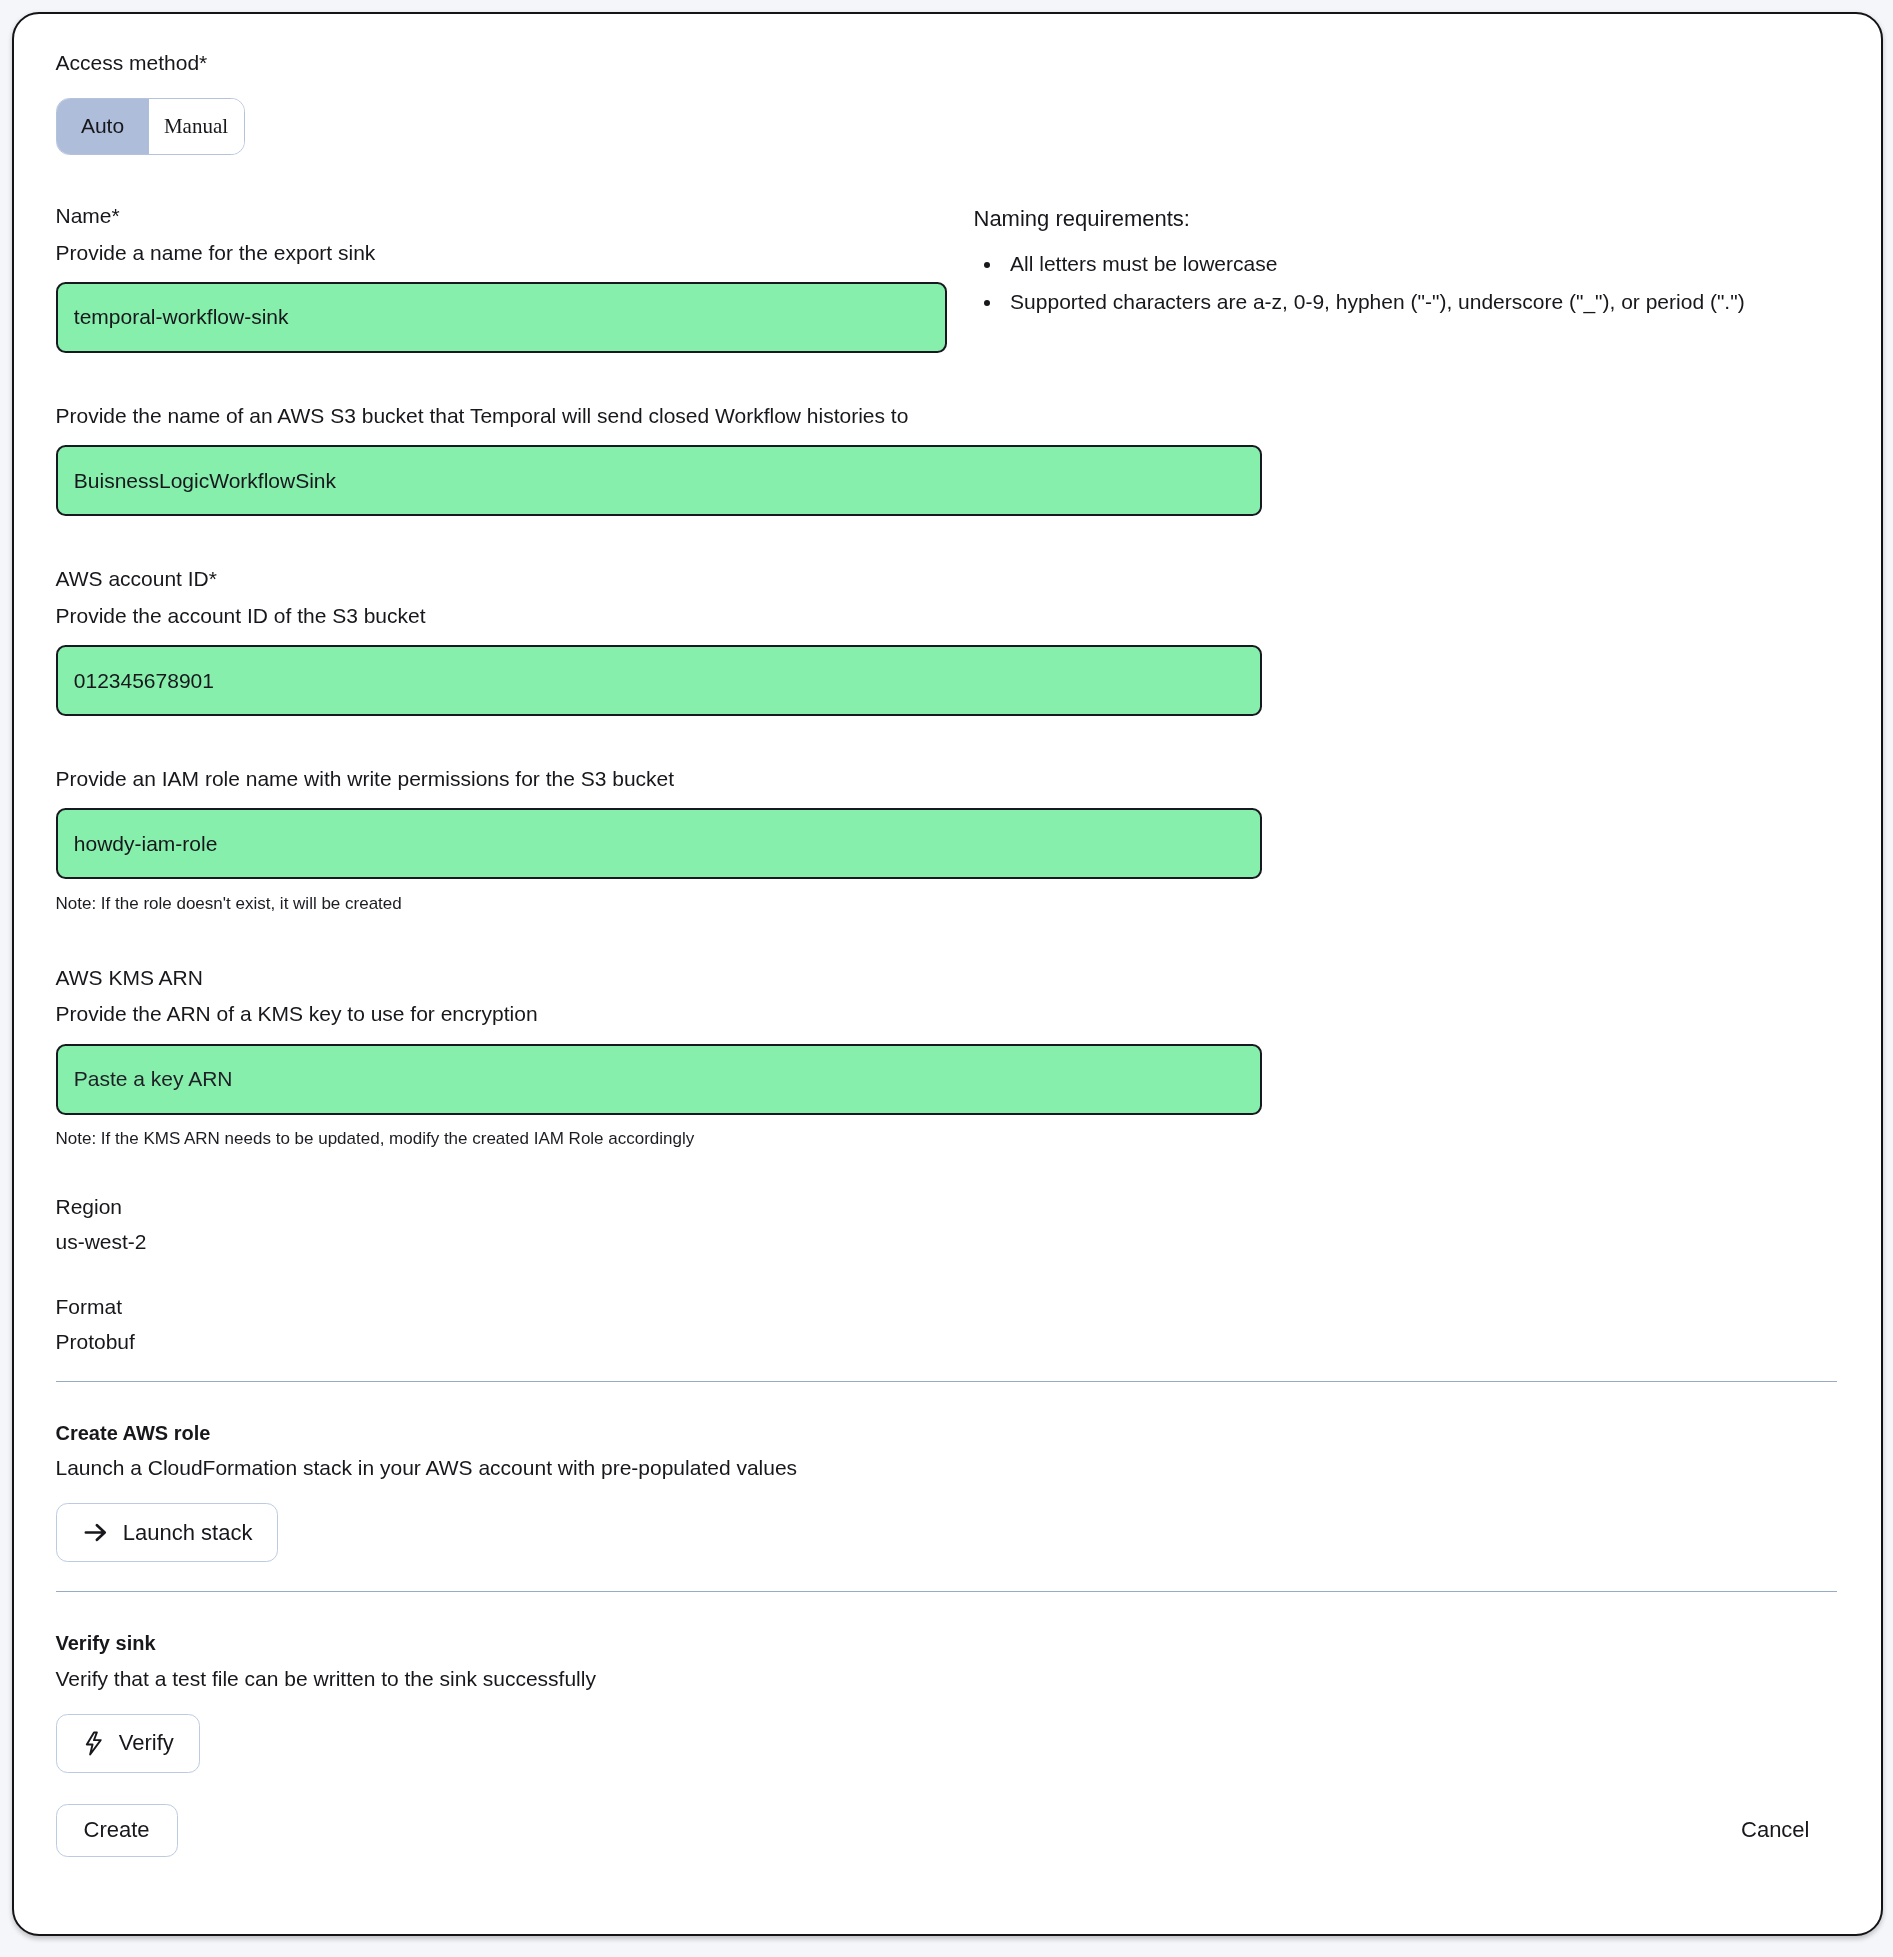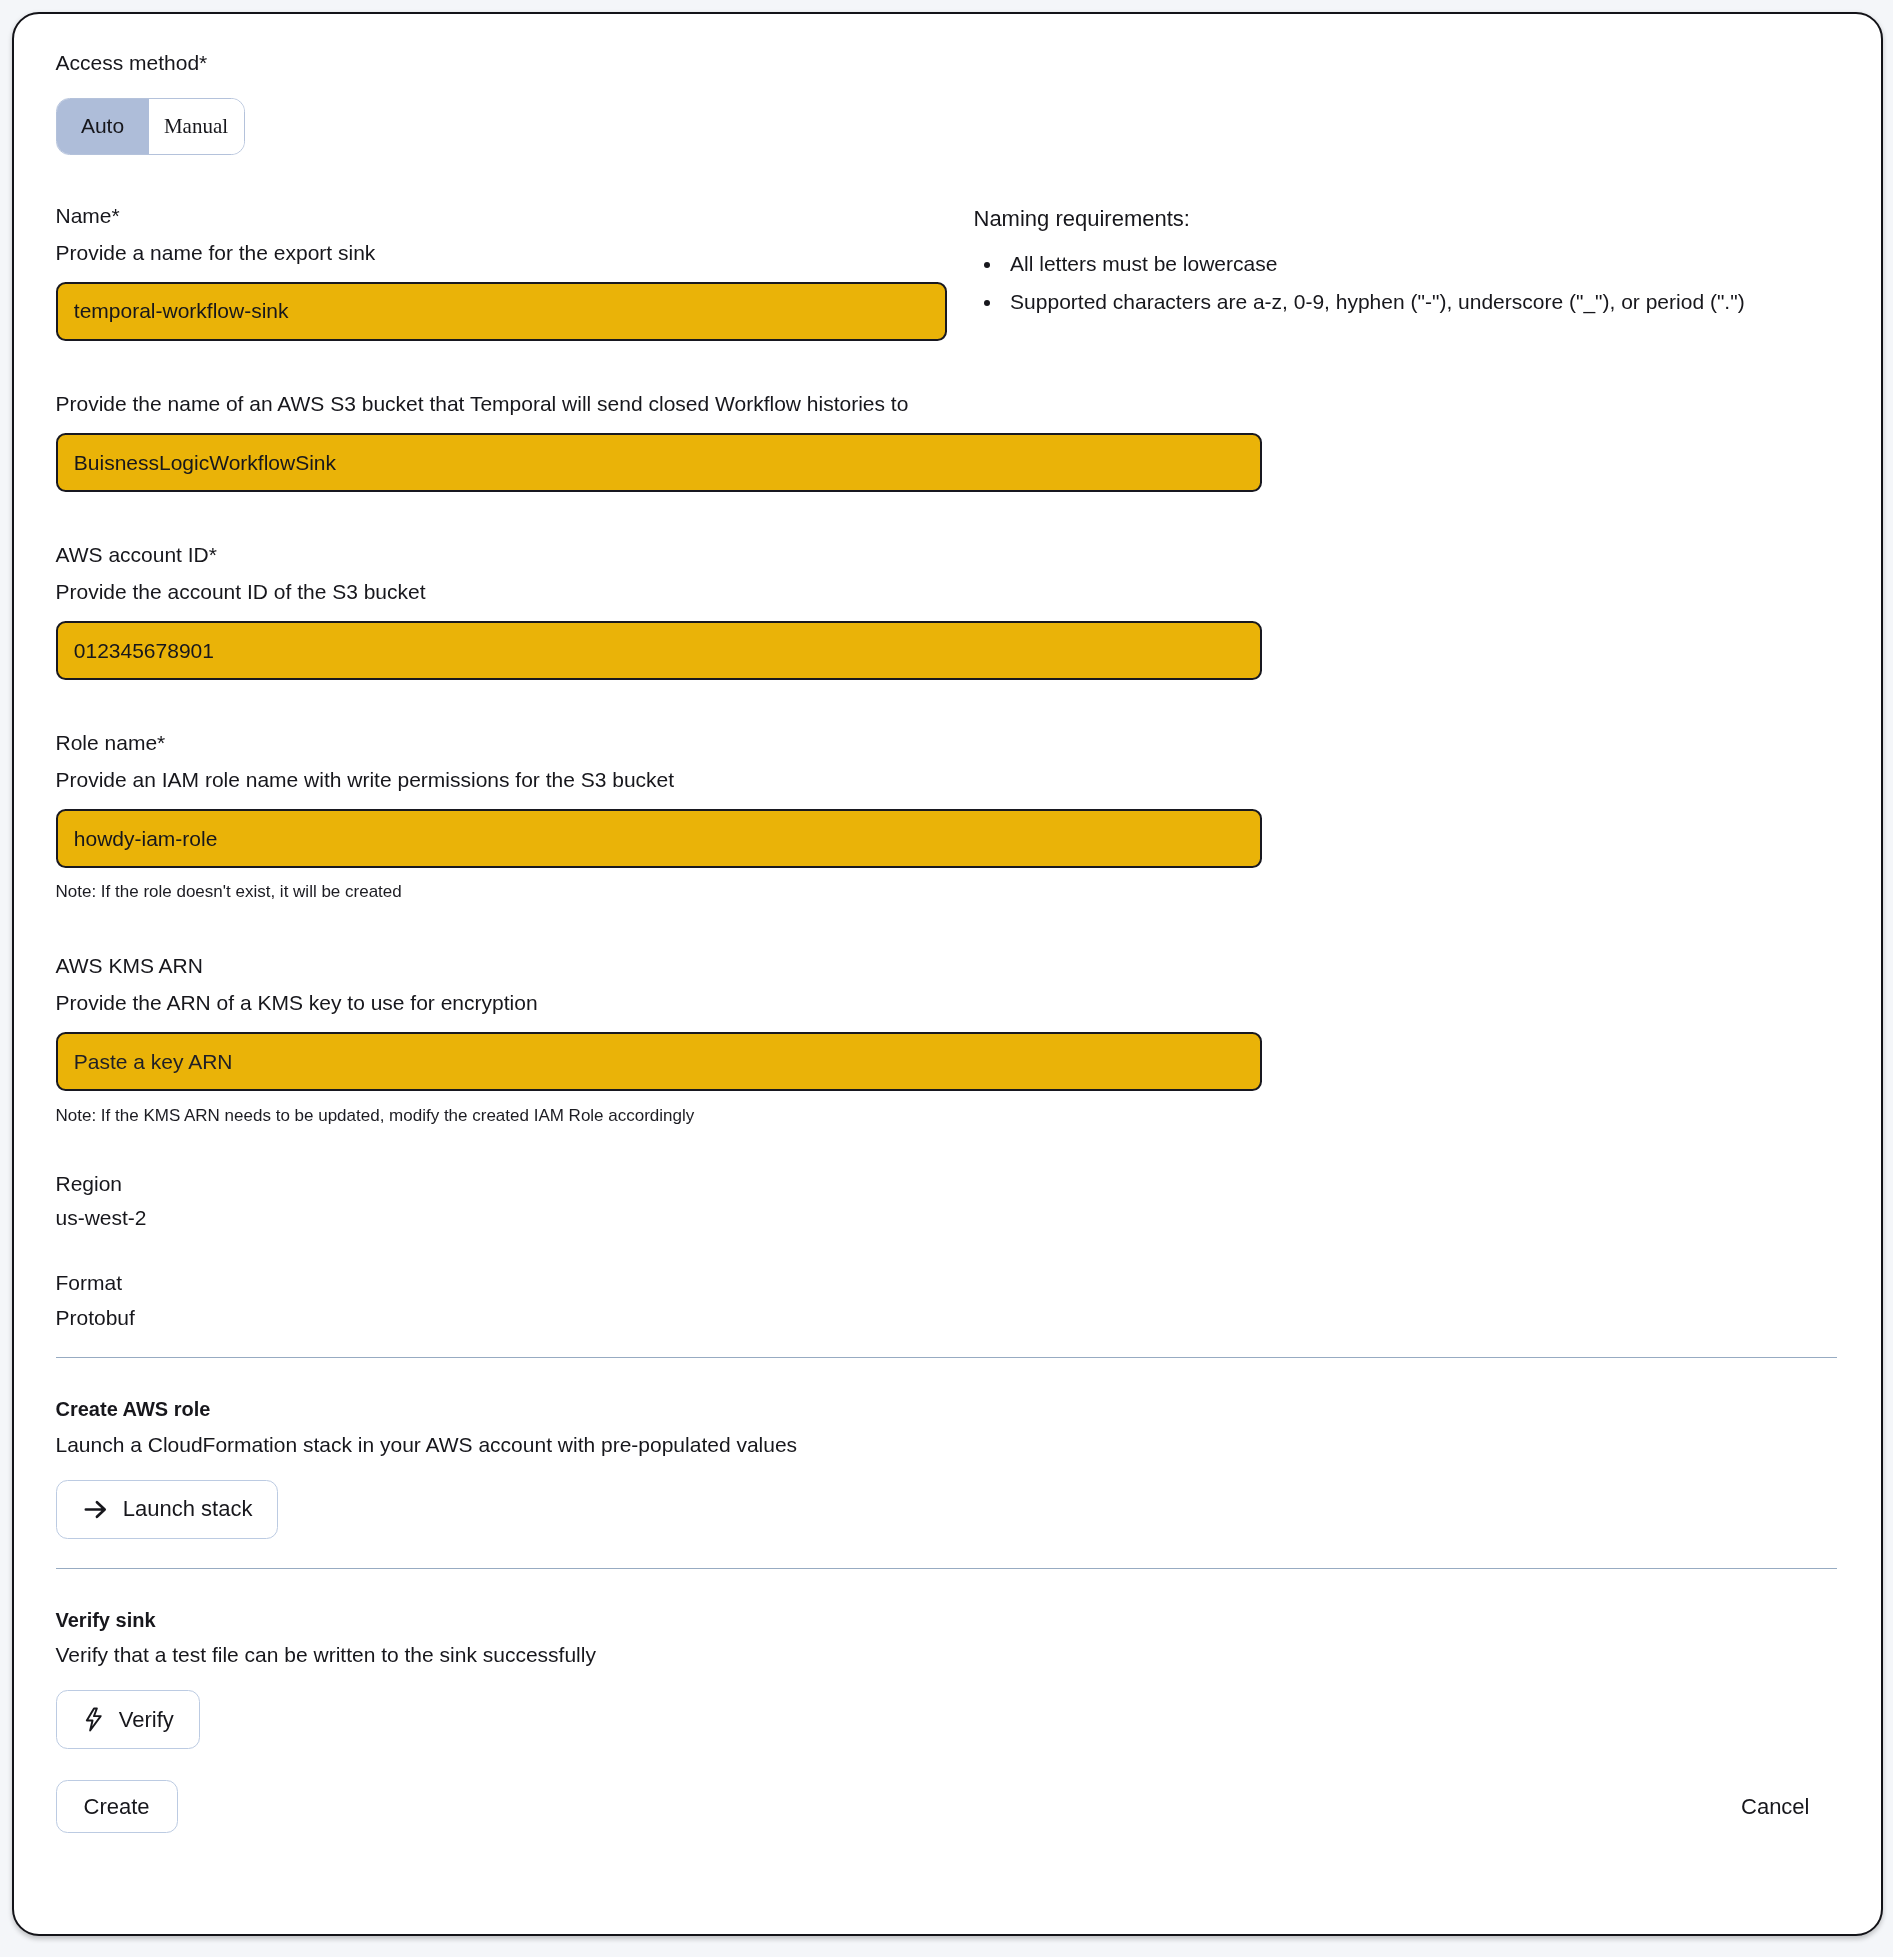--- a/index.html
+++ b/index.html
@@ -43,29 +43,29 @@
   .toggle .seg.unselected { background: #ffffff; width: 95px; font-family: Liberation Serif, serif; }
 
   .section { margin-top: 48px; }
   .two-col { display: flex; margin-top: 46px; }
   .col-left { width: 891px; flex: 0 0 auto; }
   .col-right { flex: 1 1 auto; margin-left: 27px; padding-top: 1.9px; }
 
   input.text-input {
     display: block;
     margin-top: 15.3px;
-    height: 59px;
+    height: 71px;
     width: 1206px;
     border: 2.4px solid #181820;
     border-radius: 9.6px;
     padding: 0 16.3px;
     font-size: 21px;
     font-family: inherit;
     color: #17171c;
-    background: #eab308;
+    background: #86efac;
     outline: none;
   }
   input.text-input.narrow { width: 891px; }
   input.text-input::placeholder { color: #1f1f26; opacity: 1; }
 
   .req-title { font-size: 22px; line-height: 31px; }
   .req-list { margin: 11.5px 0 0 29px; }
   .req-list li { font-size: 21px; line-height: 38px; padding-left: 7.6px; max-width: 841px; }
 
   .static-field { margin-top: 42px; }
@@ -145,21 +145,20 @@
     <input class="text-input" type="text" value="BuisnessLogicWorkflowSink" style="">
   </div>
 
   <div class="section">
     <div class="field-label">AWS account ID*</div>
     <div class="field-desc">Provide the account ID of the S3 bucket</div>
     <input class="text-input" type="text" value="012345678901" style="">
   </div>
 
   <div class="section">
-    <div class="field-label">Role name*</div>
     <div class="field-desc">Provide an IAM role name with write permissions for the S3 bucket</div>
     <input class="text-input" type="text" value="howdy-iam-role" style="">
     <div class="note">Note: If the role doesn't exist, it will be created</div>
   </div>
 
   <div class="section">
     <div class="field-label">AWS KMS ARN</div>
     <div class="field-desc">Provide the ARN of a KMS key to use for encryption</div>
     <input class="text-input" type="text" placeholder="Paste a key ARN" style="">
     <div class="note">Note: If the KMS ARN needs to be updated, modify the created IAM Role accordingly</div>

